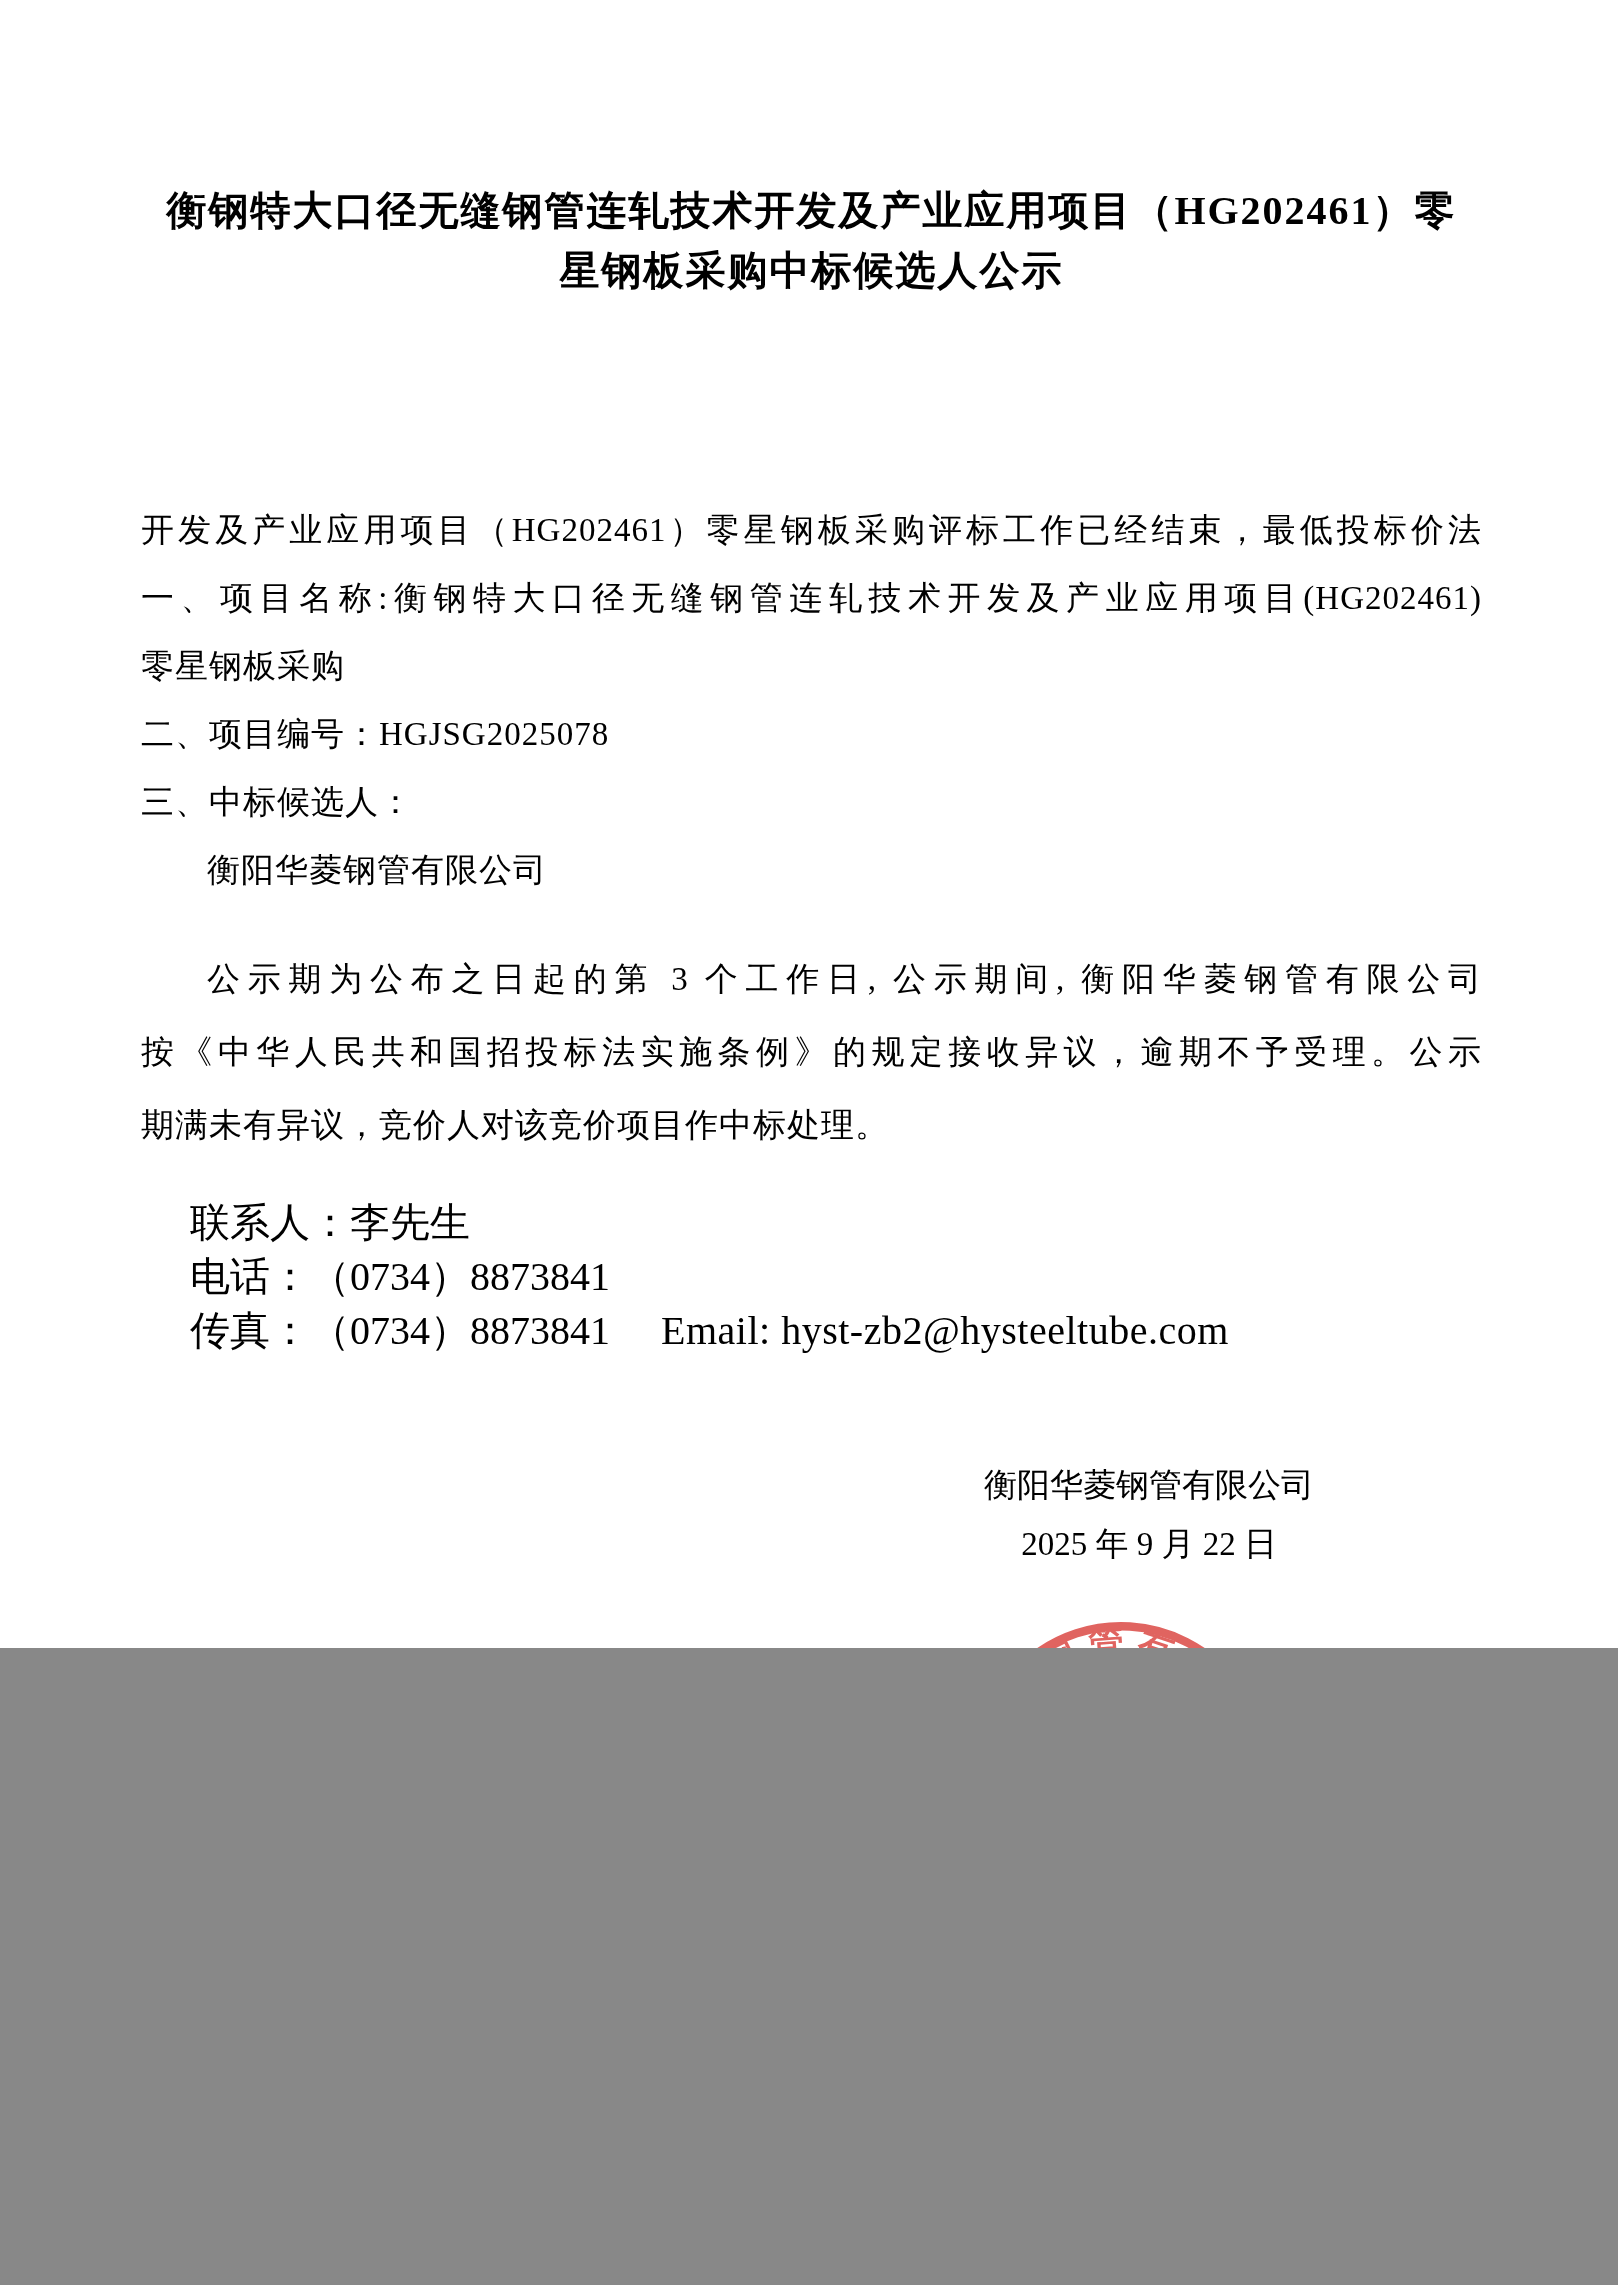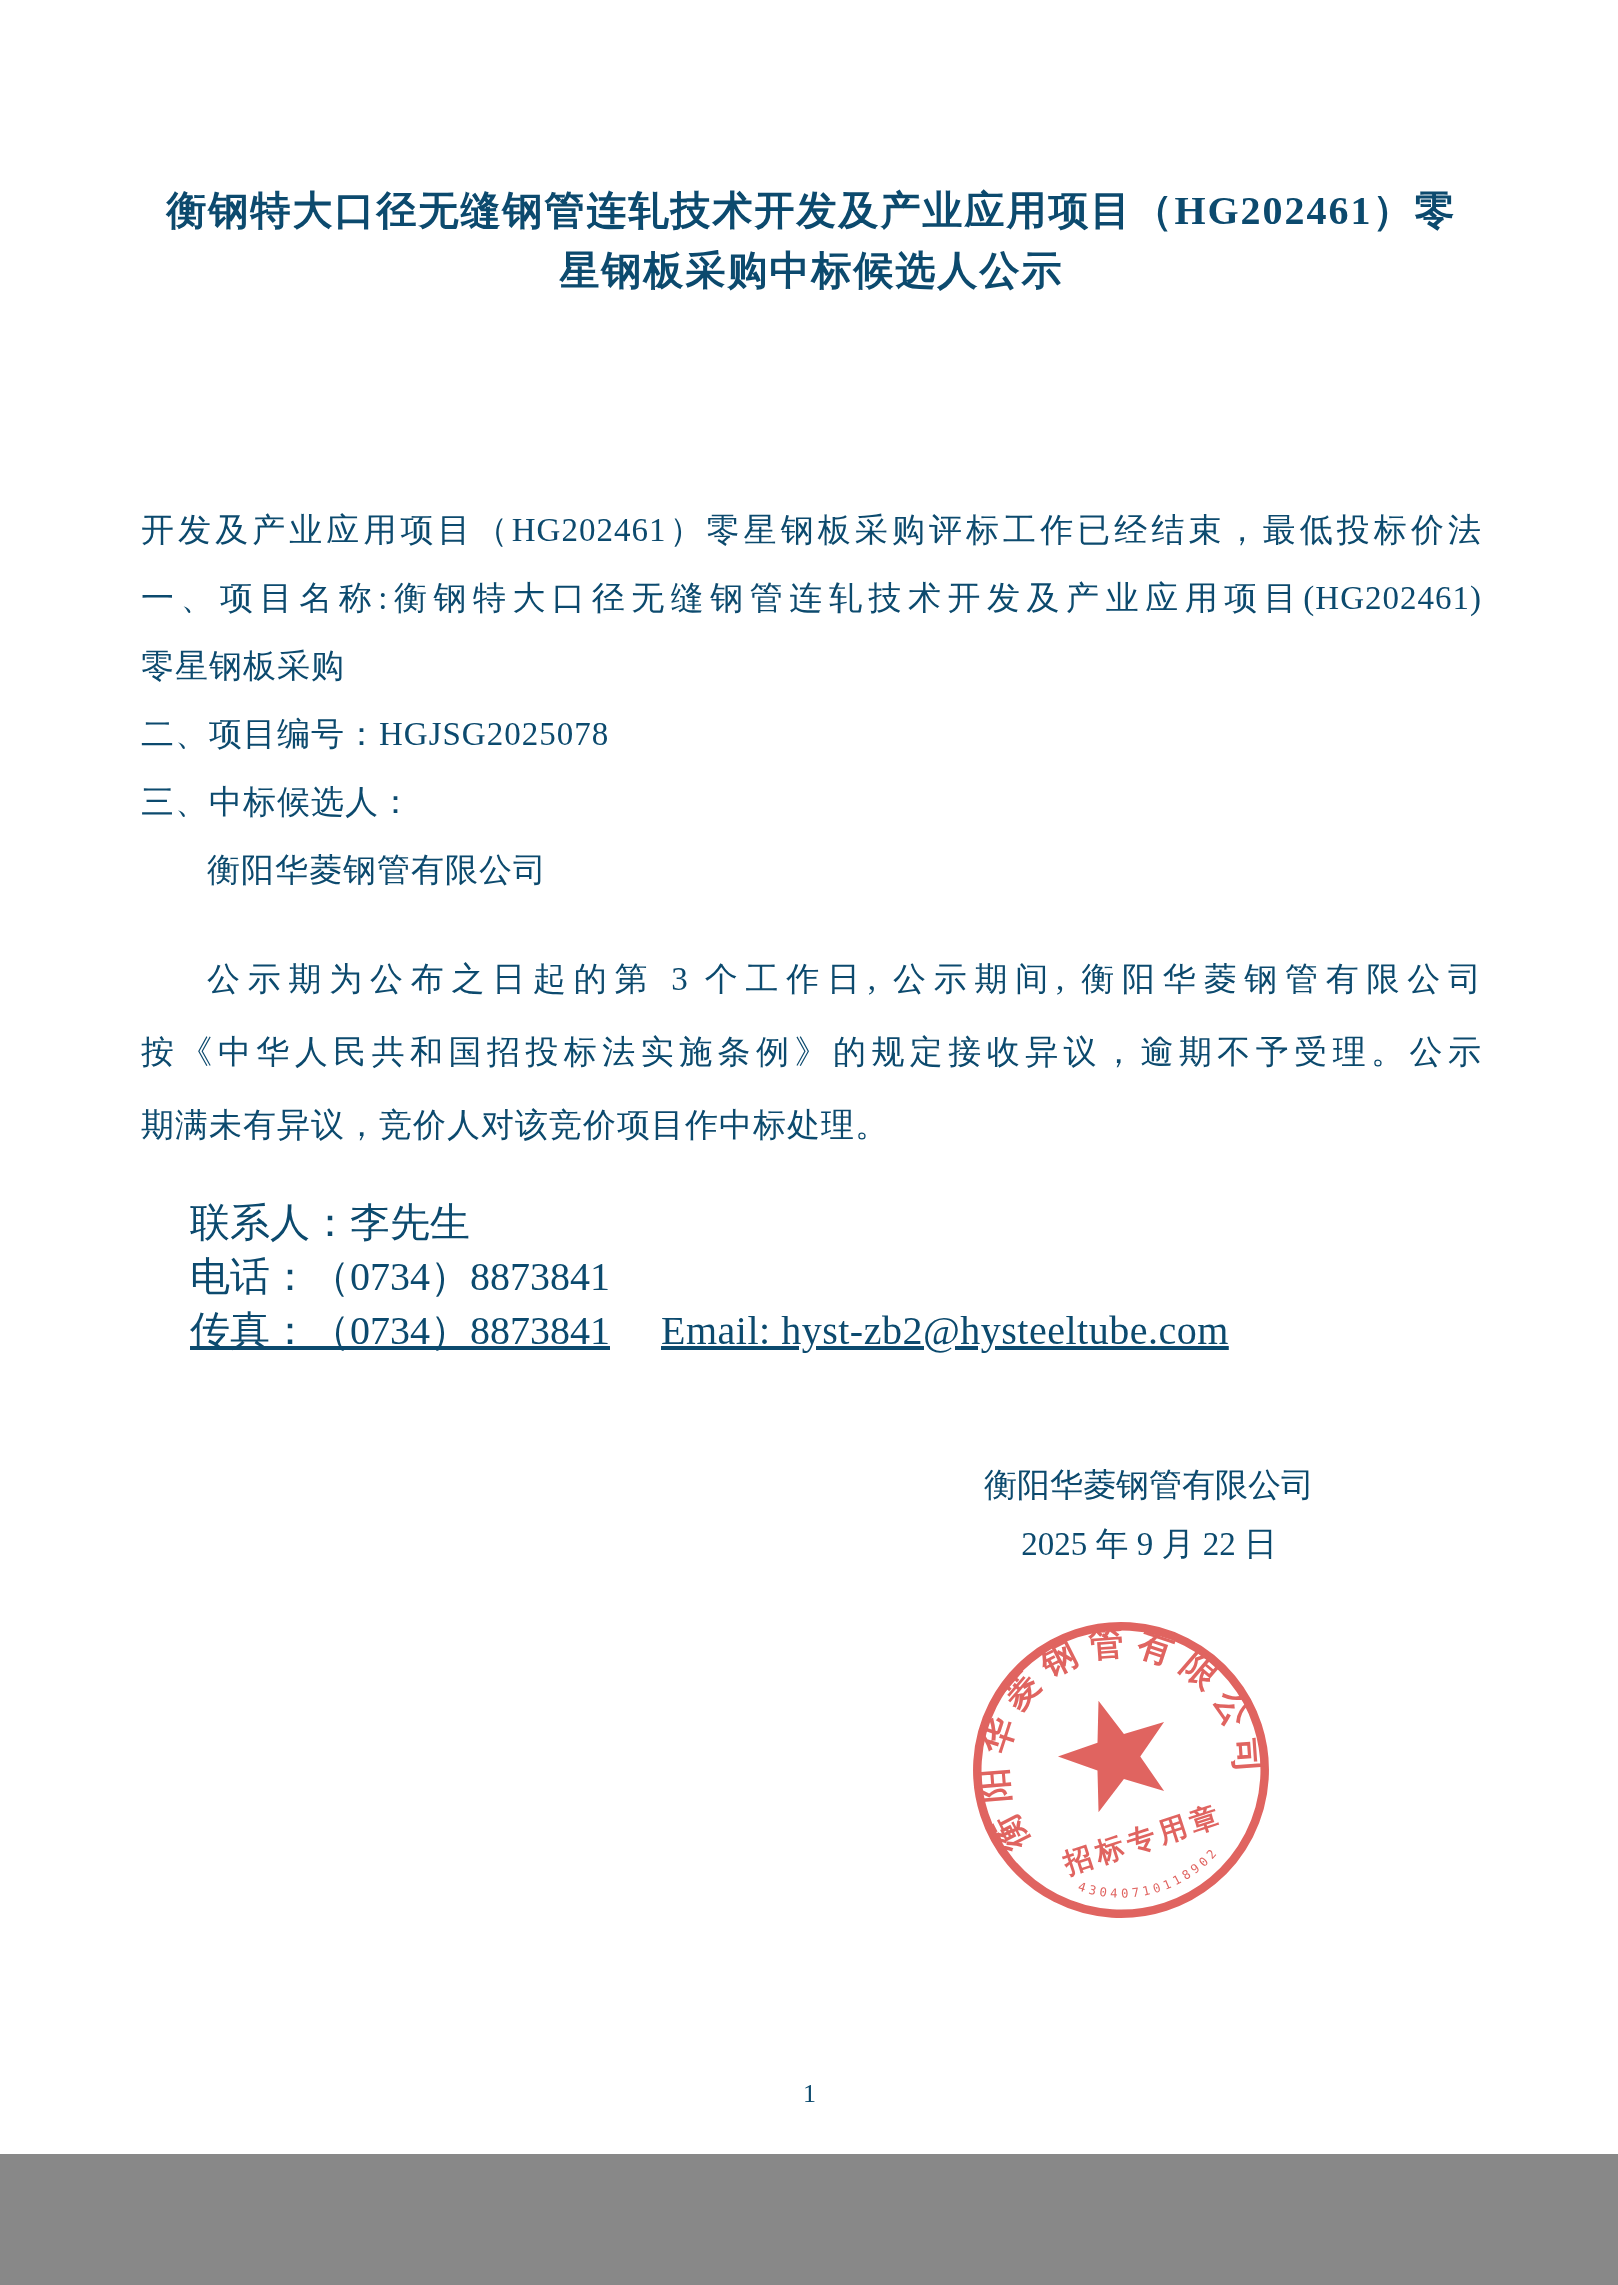--- a/index.html
+++ b/index.html
@@ -3,24 +3,24 @@
 <meta charset="utf-8">
 <style>
   html, body {
     margin: 0;
     padding: 0;
     background: #888;
   }
   .page {
     position: relative;
     width: 1619px;
-    height: 2154px;
+    height: 1648px;
     margin: 0 auto;
     background: #ffffff;
-    color: #0c4a6e;
+    color: #000000;
     font-family: "Liberation Serif", "DejaVu Serif", serif;
     overflow: hidden;
   }
   .content {
     position: absolute;
     left: 141px;
     top: 0;
     width: 1341px;
   }
   .doc-title {
@@ -46,21 +46,21 @@
     white-space: normal;
   }
   .indent2 { text-indent: 2em; }
   .notice-block { margin-top: 39px; }
   .contact-block {
     margin-top: 34px;
     margin-left: 49px;
     font-size: 40px;
     line-height: 54px;
   }
-  .contact-row { display: flex; align-items: flex-start; text-decoration: underline; }
+  .contact-row { display: flex; align-items: flex-start; }
   .contact-email { margin-left: 51px; letter-spacing: 0.5px; }
   .signature-block {
     margin-top: 98px;
     margin-left: auto;
     margin-right: 168px;
     width: fit-content;
     text-align: center;
     font-size: 33px;
     line-height: 59px;
   }

